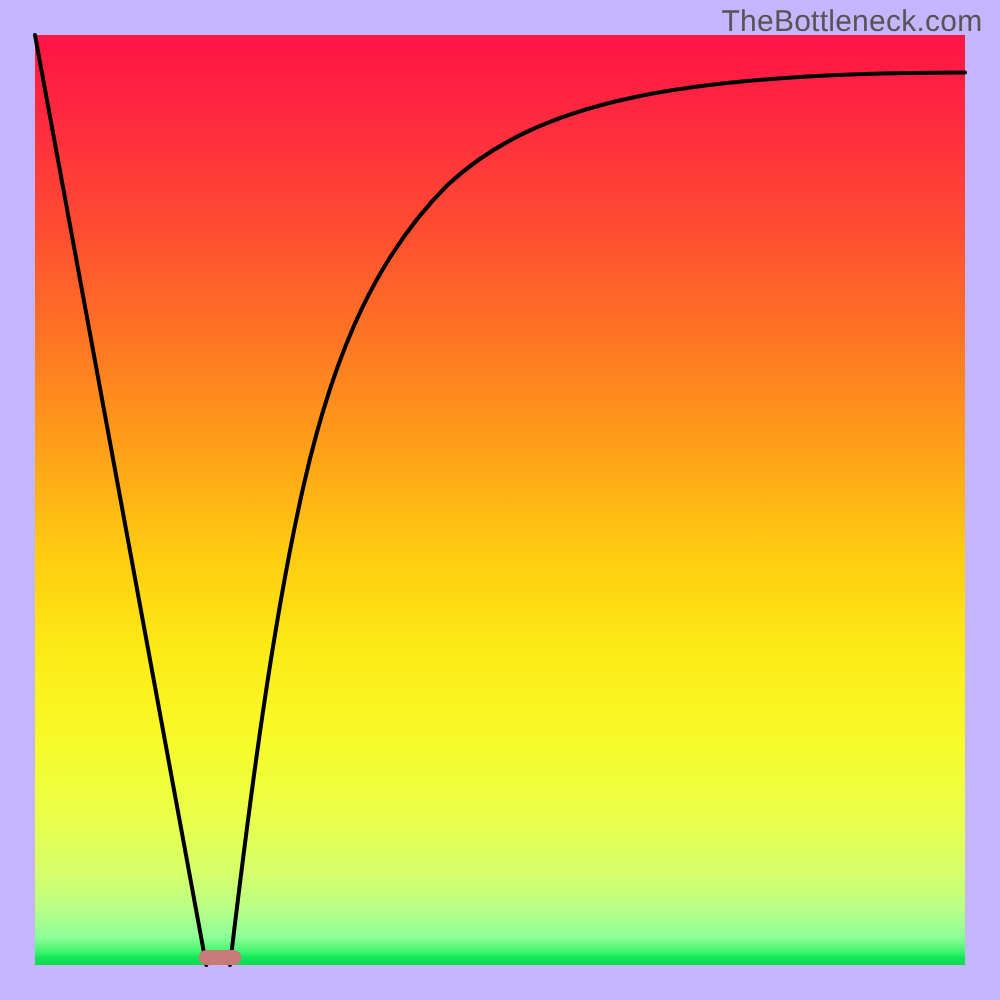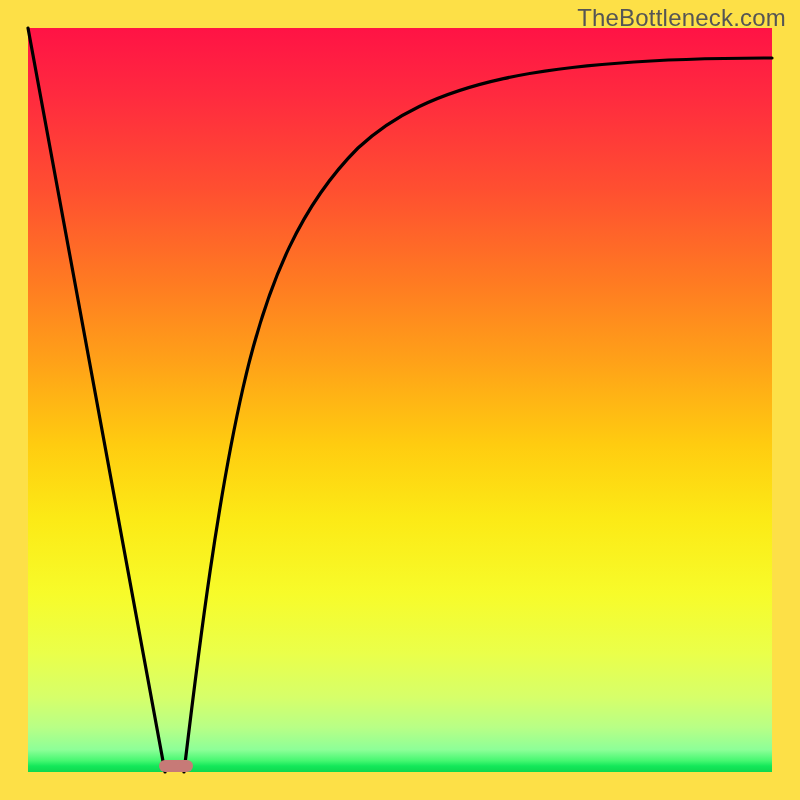--- a/index.html
+++ b/index.html
@@ -8,21 +8,21 @@
     width: 800px;
     height: 800px;
     background: #000;
     font-family: Arial, Helvetica, sans-serif;
     overflow: hidden;
   }
   .frame {
     position: relative;
     width: 800px;
     height: 800px;
-    background: #fde047;
+    background: #c4b5fd;
   }
   .watermark {
     position: absolute;
     top: 4px;
     right: 14px;
     color: #555;
     font-size: 24px;
     font-weight: 500;
     letter-spacing: 0.2px;
     user-select: none;

